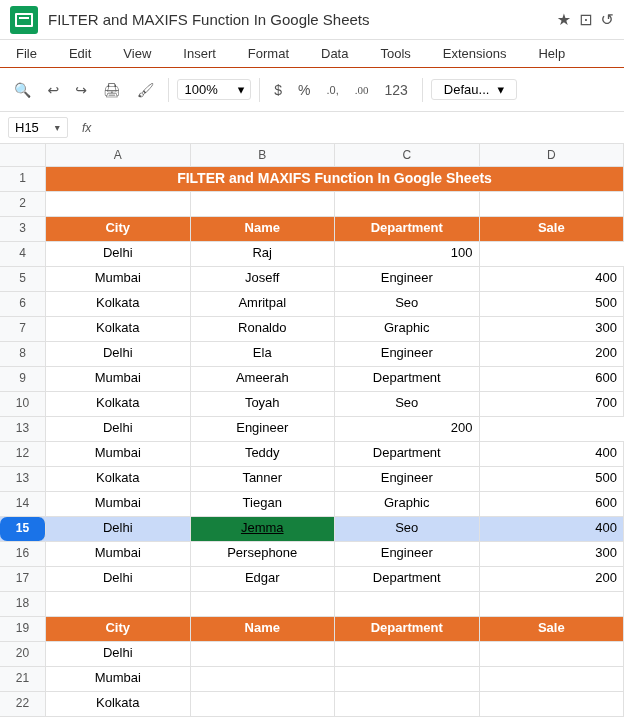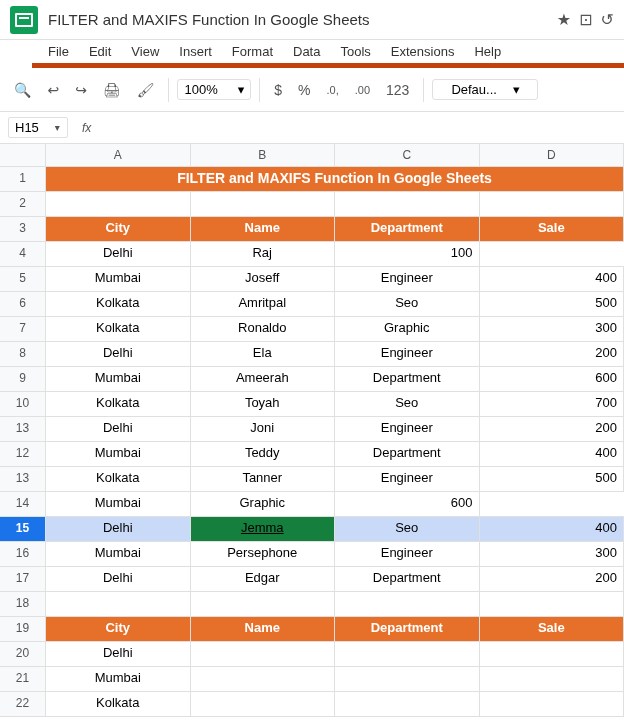--- a/index.html
+++ b/index.html
@@ -21,41 +21,41 @@
       content: ''; position: absolute; top: 2px; left: 2px; right: 2px; height: 2px;
       background: #fff;
     }
     .title-text { font-size: 15px; color: #333; flex: 1; }
     .title-icons { display: flex; gap: 8px; align-items: center; }
     .title-icon { font-size: 16px; color: #555; cursor: pointer; }
 
     
     .menu-bar {
       display: flex; padding: 2px 8px; background: #fff;
-      border-bottom: 5px solid #c2410c; height: 28px; align-items: center; gap: 4px; margin-left: 32px;
+      border-bottom: 1px solid #c2410c; height: 28px; align-items: center; gap: 16px;
     }
     .menu-item { padding: 2px 8px; font-size: 13px; color: #333; cursor: pointer; border-radius: 3px; }
 
     
     .toolbar {
       display: flex; align-items: center; padding: 4px 8px;
       background: #fff; border-bottom: 1px solid #e0e0e0; height: 44px; gap: 4px;
     }
     .toolbar-btn {
       padding: 4px 6px; border: none; background: none; cursor: pointer;
       border-radius: 3px; font-size: 14px; color: #555; display: flex; align-items: center;
     }
     .toolbar-divider { width: 1px; height: 24px; background: #e0e0e0; margin: 0 4px; }
     .zoom-control {
       display: flex; align-items: center; border: 1px solid #e0e0e0; border-radius: 3px;
       padding: 2px 6px; font-size: 13px; cursor: pointer; gap: 20px;
     }
     .format-selector {
       display: flex; align-items: center; border: 1px solid #e0e0e0; border-radius: 3px;
-      padding: 2px 18px; font-size: 13px; cursor: pointer; gap: 16px; min-width: 80px;
+      padding: 2px 12px; font-size: 13px; cursor: pointer; gap: 8px; min-width: 80px;
     }
 
     
     .formula-bar {
       display: flex; align-items: center; padding: 0 8px;
       background: #fff; border-bottom: 1px solid #e0e0e0; height: 32px; gap: 8px;
     }
     .cell-ref {
       min-width: 60px; border: 1px solid #e0e0e0; padding: 2px 6px;
       font-size: 13px; display: flex; align-items: center; border-radius: 2px; gap: 12px;
@@ -130,21 +130,21 @@
   <button class="toolbar-btn">🖌</button>
   <div class="toolbar-divider"></div>
   <div class="zoom-control">
     <span>100%</span>
     <span>▾</span>
   </div>
   <div class="toolbar-divider"></div>
   <button class="toolbar-btn">$</button>
   <button class="toolbar-btn">%</button>
   <button class="toolbar-btn" style="font-size:11px;">.0,</button>
-  <button class="toolbar-btn" style="font-size:11px;">.00</button>
+  <button class="toolbar-btn" style="font-size:11px;font-family:Liberation Serif, serif;">.00</button>
   <button class="toolbar-btn">123</button>
   <div class="toolbar-divider"></div>
   <div class="format-selector">
     <span>Defau...</span>
     <span>▾</span>
   </div>
 </div>
 
 <div class="formula-bar">
   <div class="cell-ref">
@@ -230,47 +230,47 @@
   <div class="row">
     <div class="row-num">10</div>
     <div class="cell text-center">Kolkata</div>
     <div class="cell text-center">Toyah</div>
     <div class="cell text-center">Seo</div>
     <div class="cell text-right">700</div>
   </div>
   <div class="row">
     <div class="row-num">13</div>
     <div class="cell text-center">Delhi</div>
-    <div class="cell text-center">Joni</div>
     <div class="cell text-center">Engineer</div>
     <div class="cell text-right">200</div>
   </div>
   <div class="row">
     <div class="row-num">12</div>
     <div class="cell text-center">Mumbai</div>
     <div class="cell text-center">Teddy</div>
     <div class="cell text-center">Department</div>
     <div class="cell text-right">400</div>
   </div>
   <div class="row">
     <div class="row-num">13</div>
     <div class="cell text-center">Kolkata</div>
     <div class="cell text-center">Tanner</div>
     <div class="cell text-center">Engineer</div>
     <div class="cell text-right">500</div>
   </div>
   <div class="row">
     <div class="row-num">14</div>
     <div class="cell text-center">Mumbai</div>
+    <div class="cell text-center">Tiegan</div>
     <div class="cell text-center">Graphic</div>
     <div class="cell text-right">600</div>
   </div>
 
   <div class="row" style="background:#c9daf8;">
-    <div class="row-num" style="background:#1a73e8;color:#fff;font-weight:bold;">15</div>
+    <div class="row-num" style="background:#1a73e8;color:#fff;font-weight:bold;border-radius:7px;">15</div>
     <div class="cell text-center" style="background:#c9daf8;">Delhi</div>
     <div class="cell text-center" style="background:#15803d;text-decoration:underline;">Jemma</div>
     <div class="cell text-center" style="background:#c9daf8;">Seo</div>
     <div class="cell text-right" style="background:#c9daf8;">400</div>
   </div>
   <div class="row">
     <div class="row-num">16</div>
     <div class="cell text-center">Mumbai</div>
     <div class="cell text-center">Persephone</div>
     <div class="cell text-center">Engineer</div>

